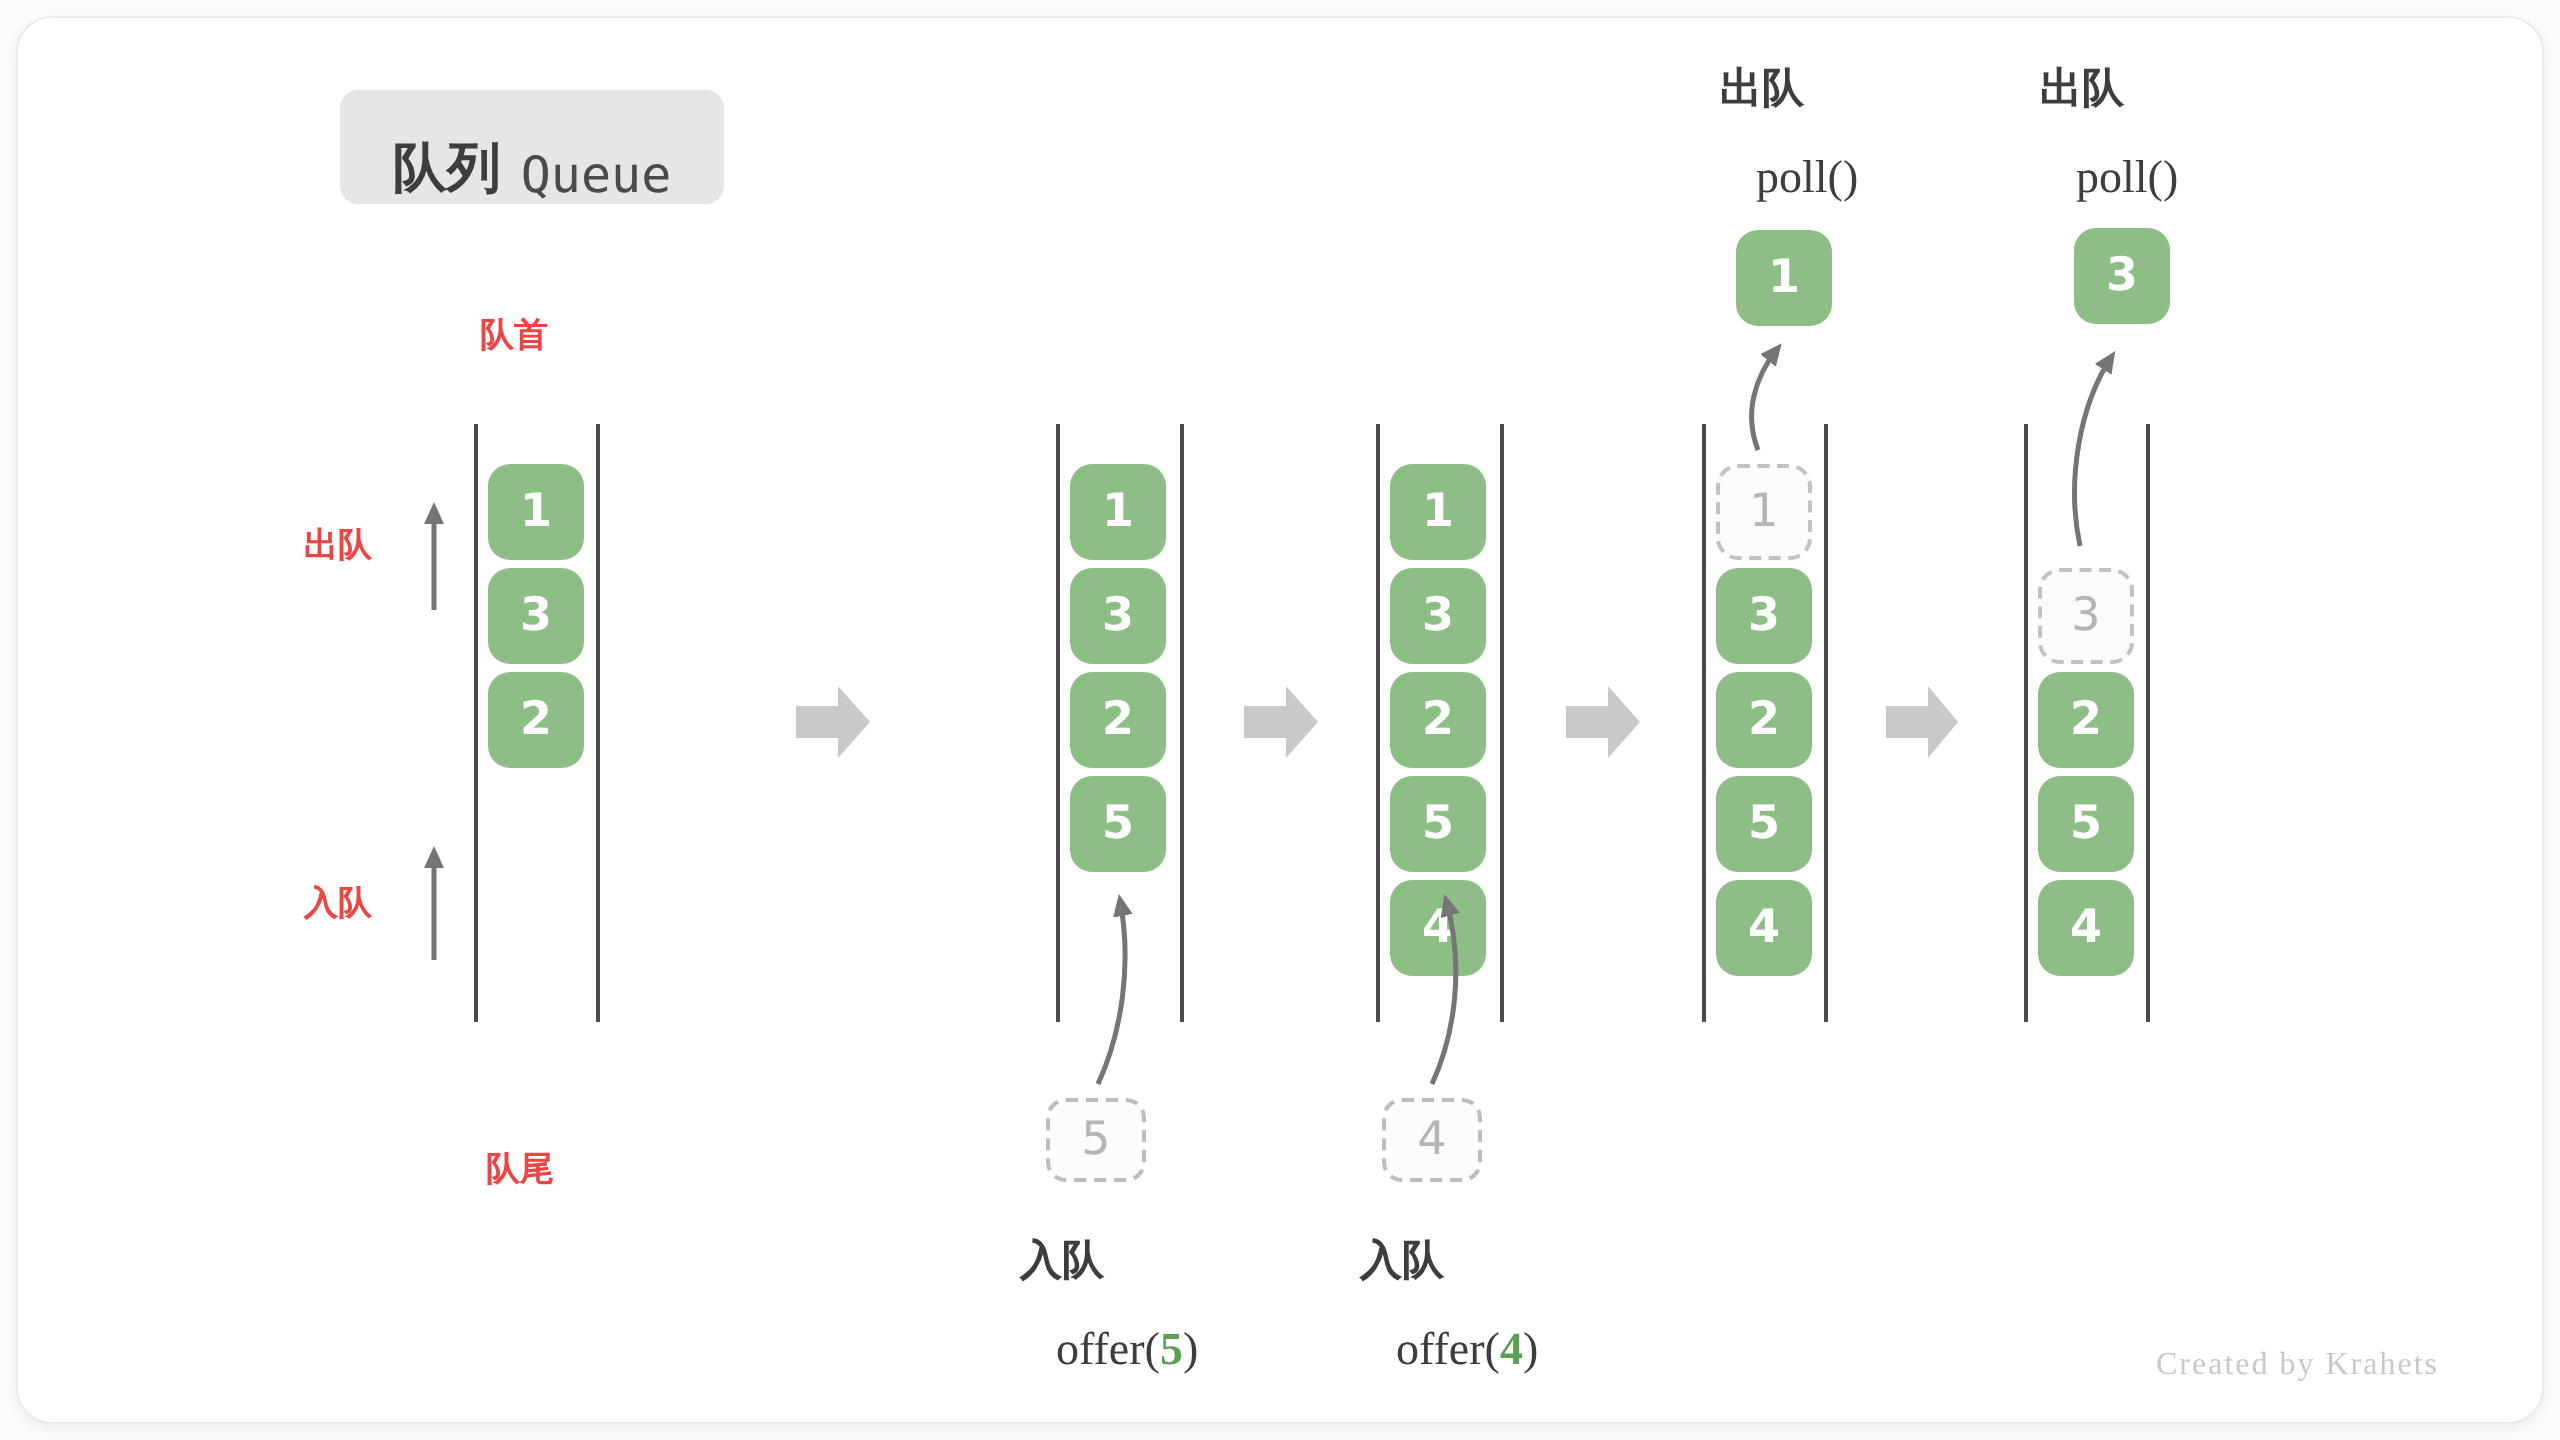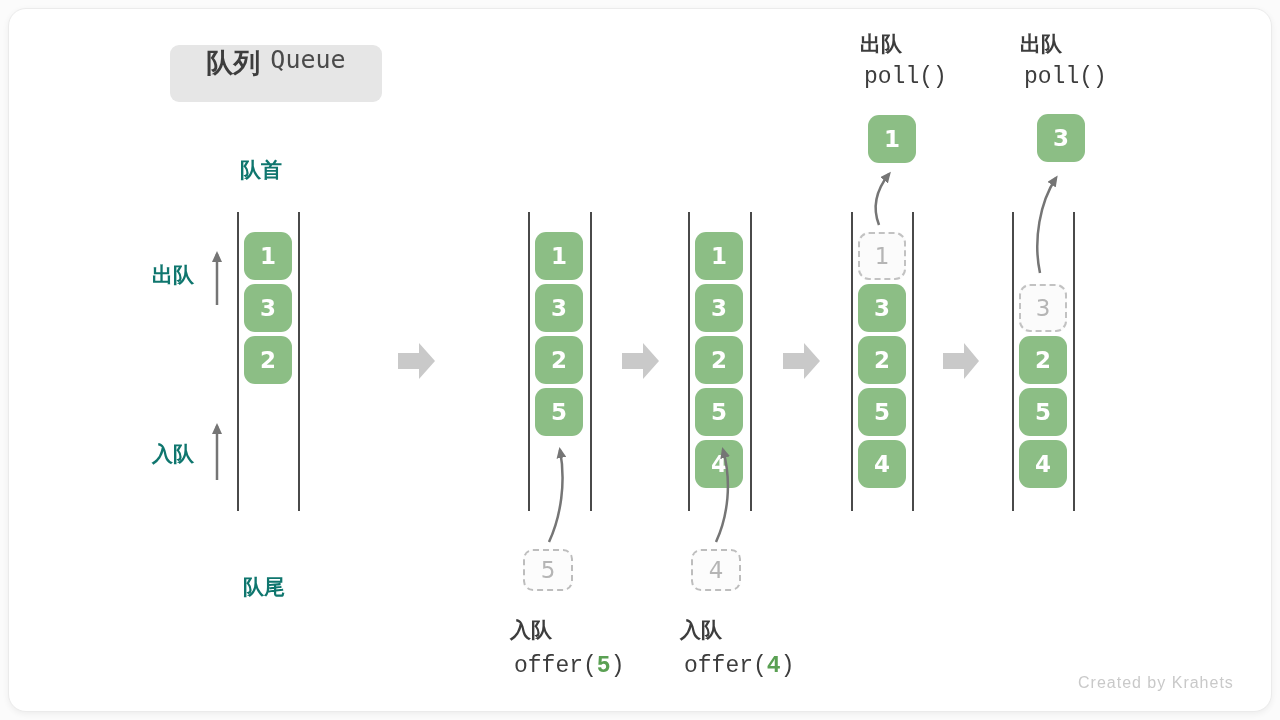--- a/index.html
+++ b/index.html
@@ -1,40 +1,40 @@
 <!DOCTYPE html>
 <html><head>
 <meta charset="utf-8">
 <style>
   html,body{margin:0;padding:0;background:#fbfbfb;}
   #stage{position:relative;width:1280px;height:720px;font-family:"DejaVu Sans",sans-serif;overflow:hidden;}
   .card{position:absolute;left:8px;top:8px;width:1262px;height:702px;background:#ffffff;
         border:1px solid #ebebeb;border-radius:18px;box-shadow:0 2px 6px rgba(0,0,0,.06);}
   
-  .title-box{position:absolute;left:170px;top:45px;width:212px;height:57px;background:#e6e6e6;
-             border-radius:9px;display:flex;align-items:flex-start;justify-content:center;gap:10px;}
+  .title-box{position:absolute;left:170px;top:45px;width:192px;height:57px;background:#e6e6e6;
+             border-radius:9px;display:flex;align-items:flex-end;justify-content:center;gap:10px;}
   .title-zh{font-size:27px;font-weight:700;color:#3d3d3d;}
   .title-en{font-size:25px;color:#4a4a4a;font-family:"DejaVu Sans Mono",monospace;}
   
-  .hlabel{position:absolute;font-size:21px;font-weight:700;color:#0f766e;white-space:nowrap;}
+  .hlabel{position:absolute;font-size:17px;font-weight:700;color:#ef4444;white-space:nowrap;}
   
   .qwall{position:absolute;top:212px;height:299px;width:1.5px;background:#4a4a4a;}
   
   .qbox{position:absolute;width:48px;height:48px;border-radius:11px;background:#8CBE85;
         color:#ffffff;font-size:23px;font-weight:600;display:flex;align-items:center;justify-content:center;}
   .qbox.dashed{background:#fbfbfb;border:2px dashed #c2c2c2;color:#b5b5b5;width:44px;height:44px;font-weight:400;}
   .ghost{position:absolute;width:46px;height:38px;border-radius:10px;background:#fcfcfc;
          border:2px dashed #bdbdbd;color:#b5b5b5;font-size:23px;display:flex;align-items:center;justify-content:center;}
   
   .caption{position:absolute;white-space:nowrap;}
   .cap-zh{font-size:21px;font-weight:700;color:#3d3d3d;margin:0 0 9px 0;}
-  .cap-code{font-size:23px;color:#3d3d3d;font-family:Liberation Mono, monospace;margin:4px;}
+  .cap-code{font-size:23px;color:#3d3d3d;font-family:Liberation Serif, serif;margin:18px;}
   .code-arg{color:#5AA053;font-weight:700;}
   .watermark{position:absolute;left:1078px;top:674px;font-size:16px;color:#c9c9c9;
-             font-family:Liberation Sans, sans-serif;letter-spacing:1px;}
+             font-family:Liberation Serif, serif;letter-spacing:1px;}
   svg.overlay{position:absolute;left:0;top:0;pointer-events:none;}
 </style>
 </head>
 <body>
 
 <div id="stage">
   <div class="card"></div>
 
   <div class="title-box">
     <span class="title-zh">队列</span>

